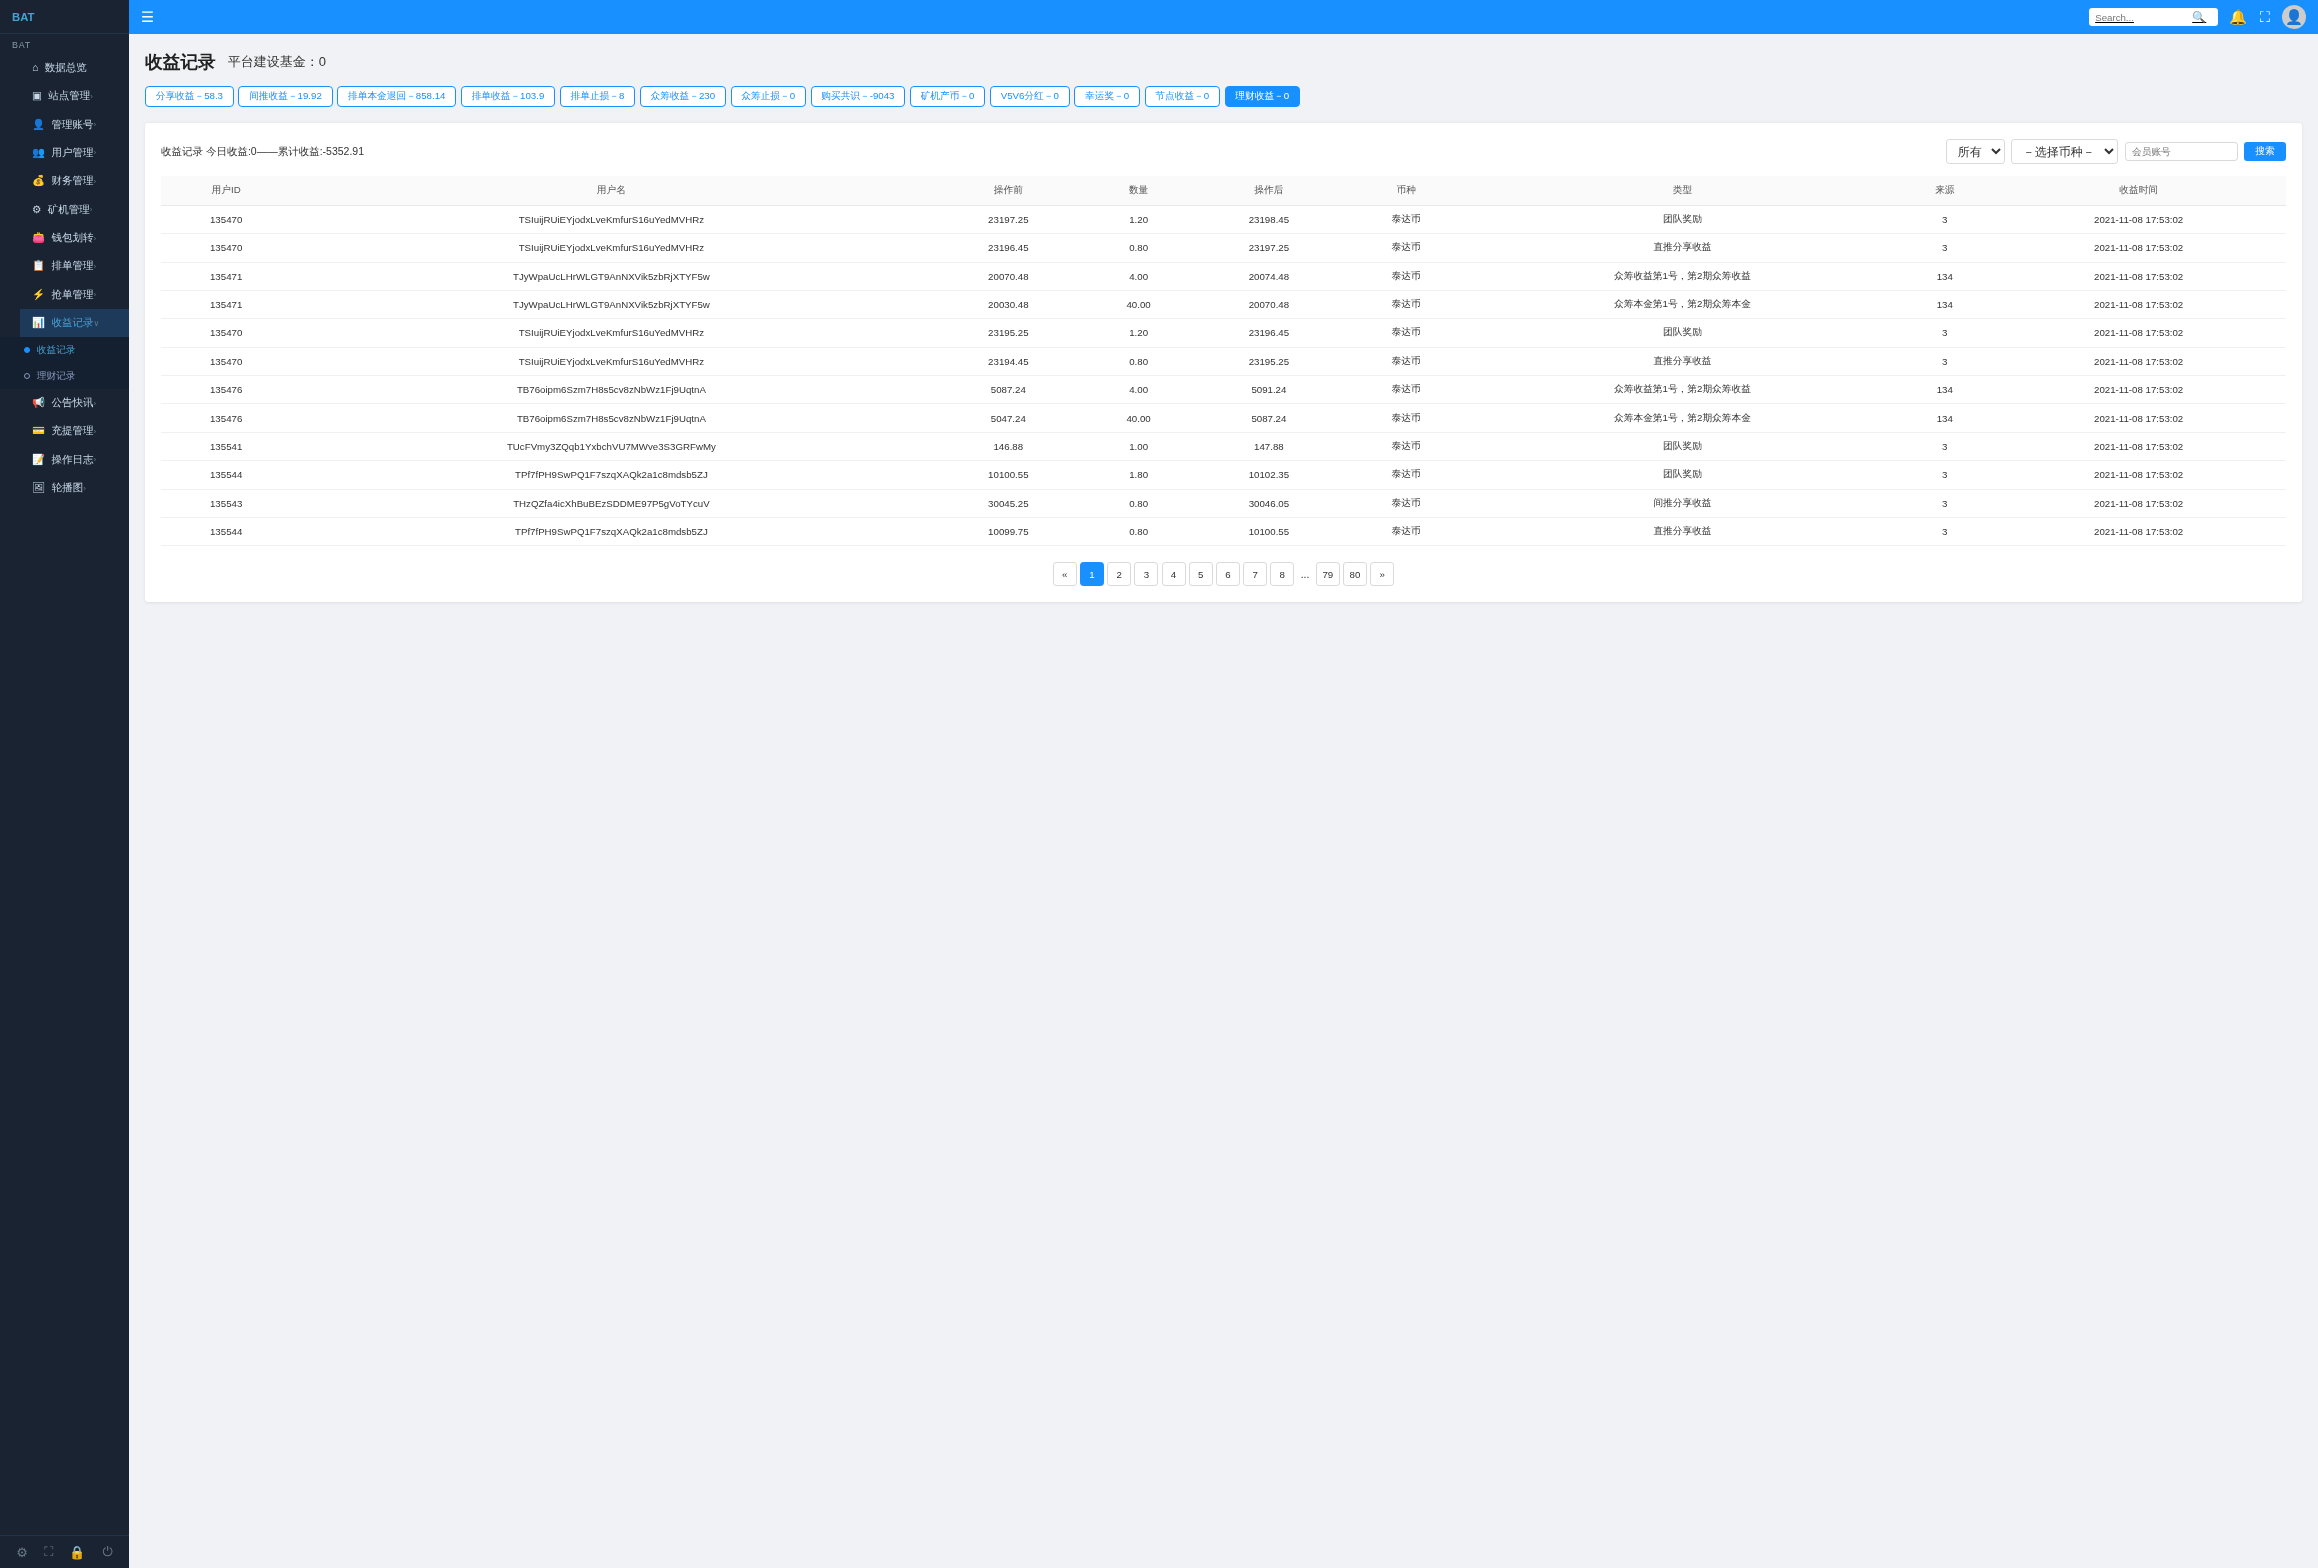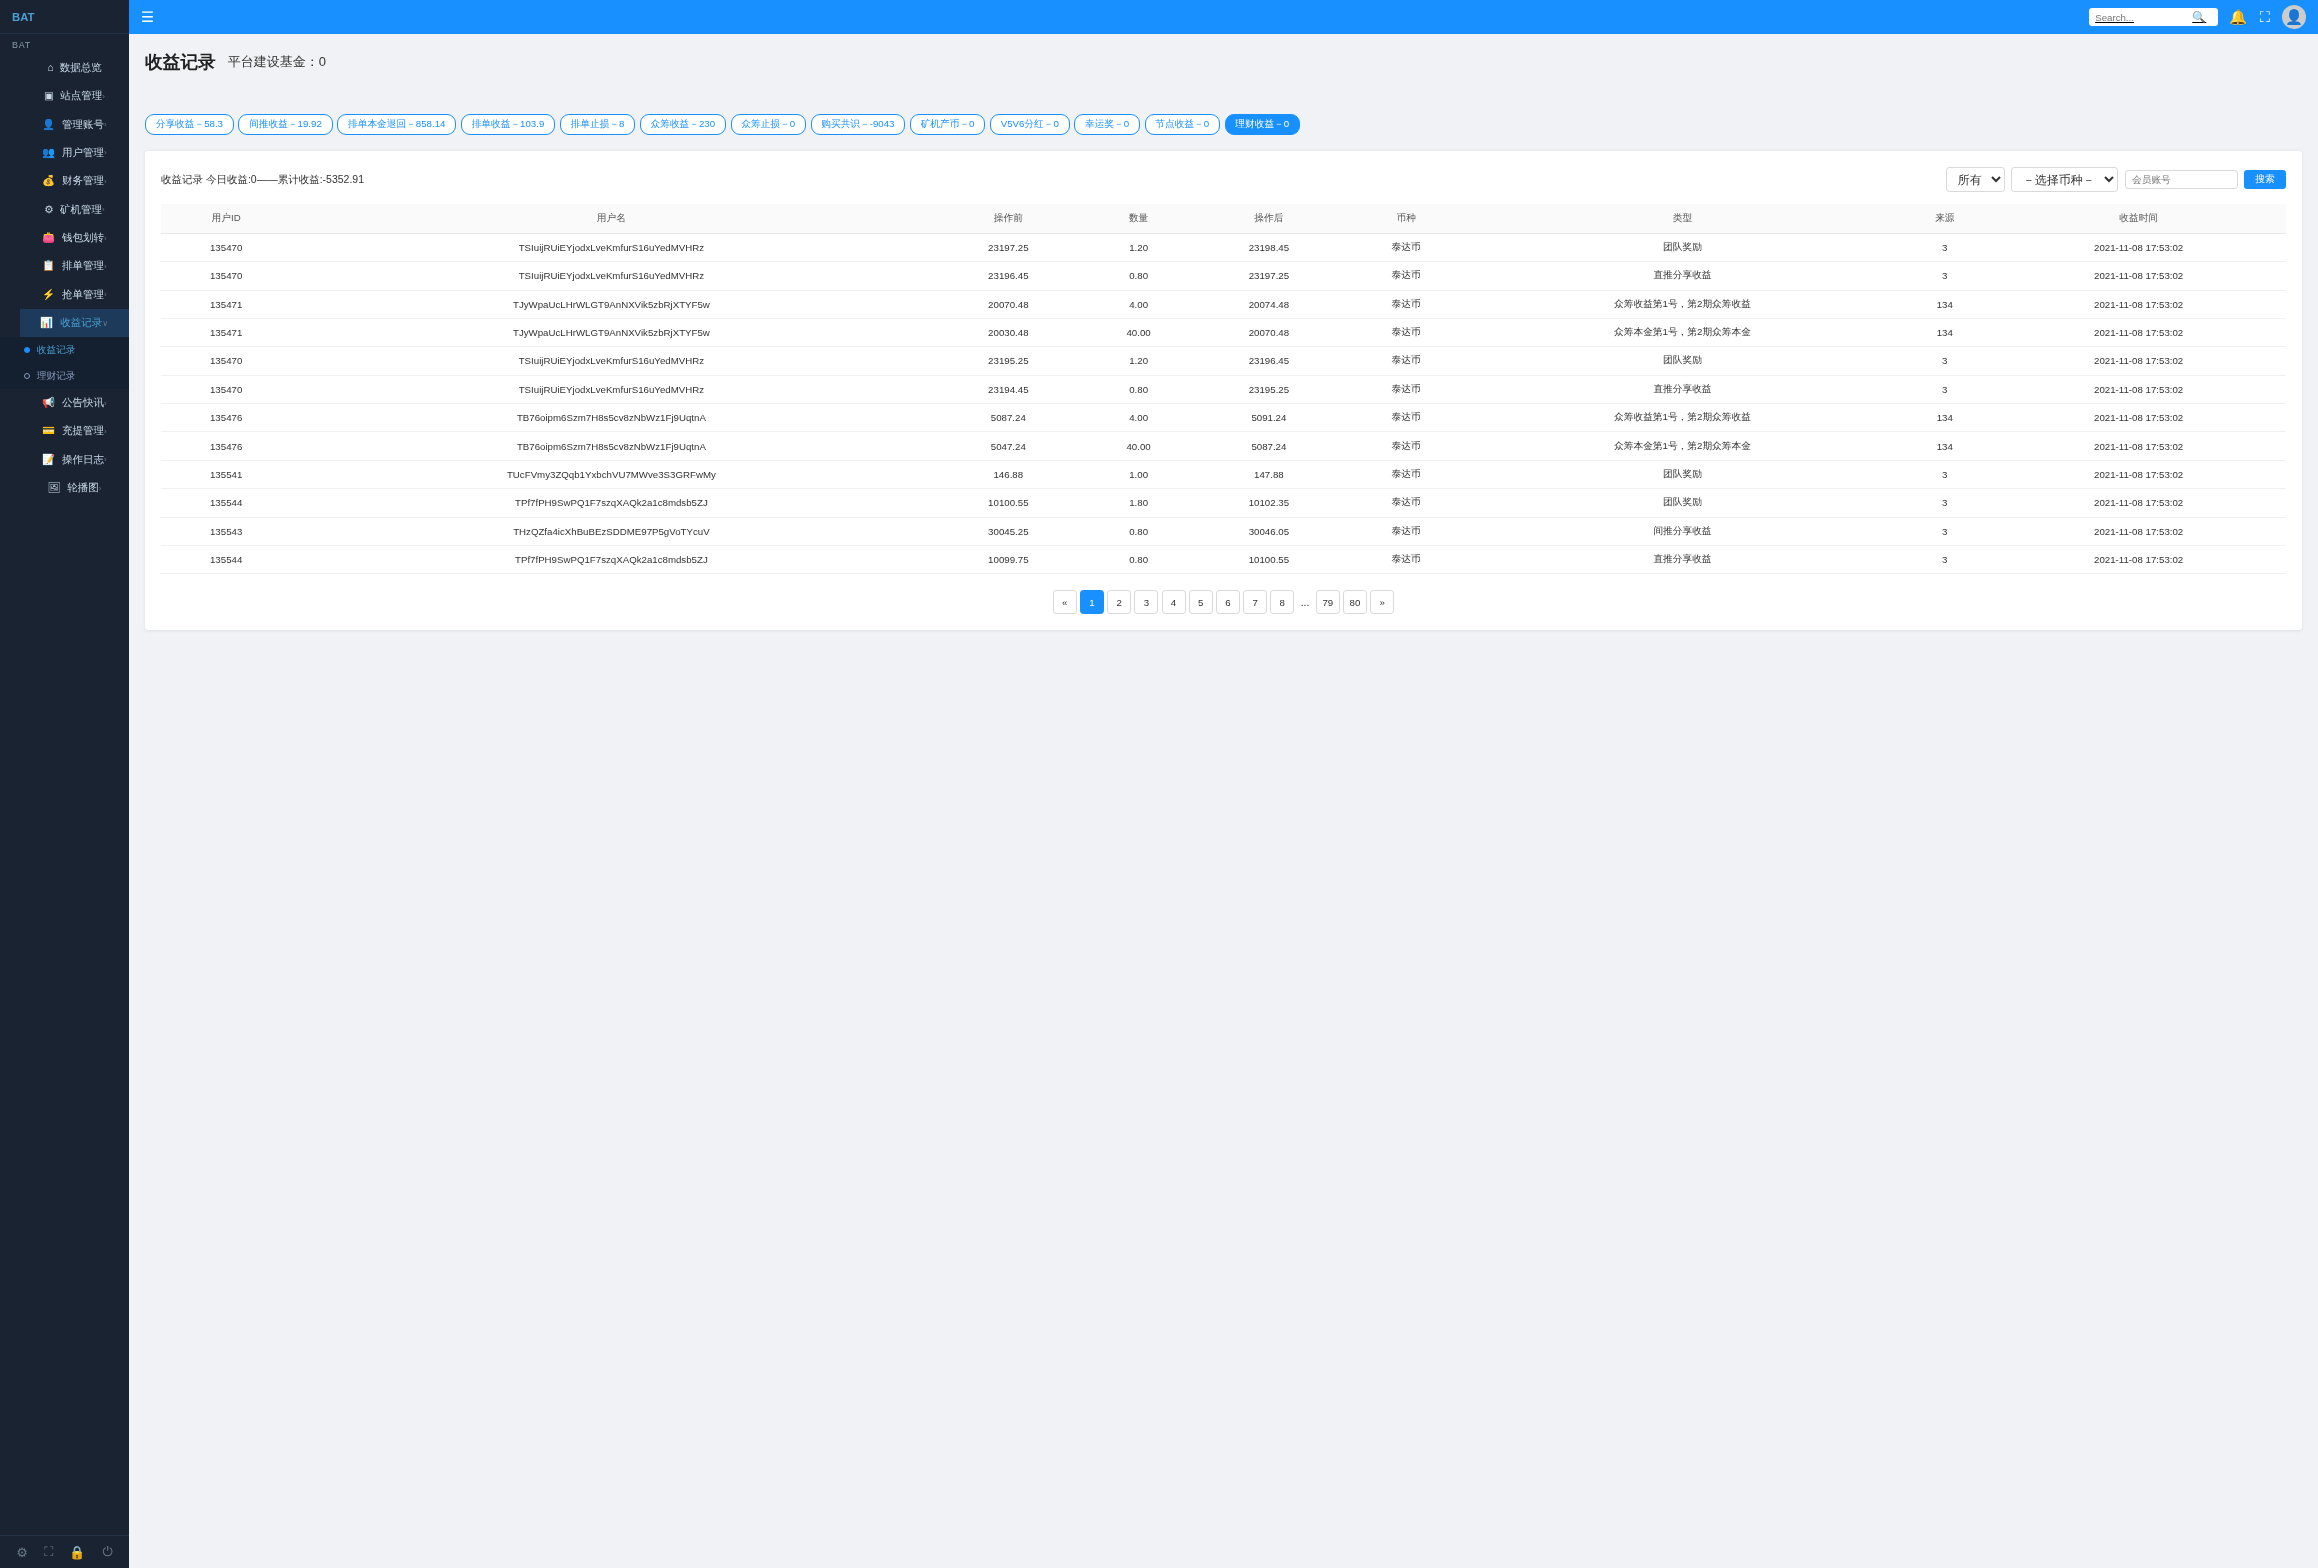--- a/index.html
+++ b/index.html
@@ -27,21 +27,21 @@
     }
     .sidebar-section-title {
       color: #8899aa;
       font-size: 8.9px;
       padding: 6.4px 12px 3.2px;
       letter-spacing: 0.8px;
     }
     .sidebar-item {
       display: flex;
       align-items: center;
-      justify-content: center;
+      justify-content: flex-start;
       padding: 7.2px 12px;
       color: #c8d8e8;
       cursor: pointer;
       font-size: 10.5px;
       transition: background 0.2s;
       margin-left: 20px;
     }
     .sidebar-item.active { background: #1e3a5a; color: #4a9fd4; }
     .sidebar-item .icon { margin-right: 6.4px; font-size: 10.5px; }
     .sidebar-item .arrow { font-size: 8px; color: #667788; }
@@ -165,27 +165,26 @@
     
     .filter-tabs {
       display: flex;
       flex-wrap: wrap;
       gap: 4.8px;
       margin-bottom: 16px;
     }
     .filter-tab {
       padding: 3.2px 9.7px;
       border: 0.8px solid #1890ff;
-      border-radius: 9px;
+      border-radius: 4px;
       color: #1890ff;
       background: white;
       cursor: pointer;
       font-size: 9.7px;
       white-space: nowrap;
-      margin-top: 28px;
     }
     .filter-tab.active {
       background: #1890ff;
       color: white;
     }
 
     
     .card {
       background: white;
       border-radius: 3.2px;

